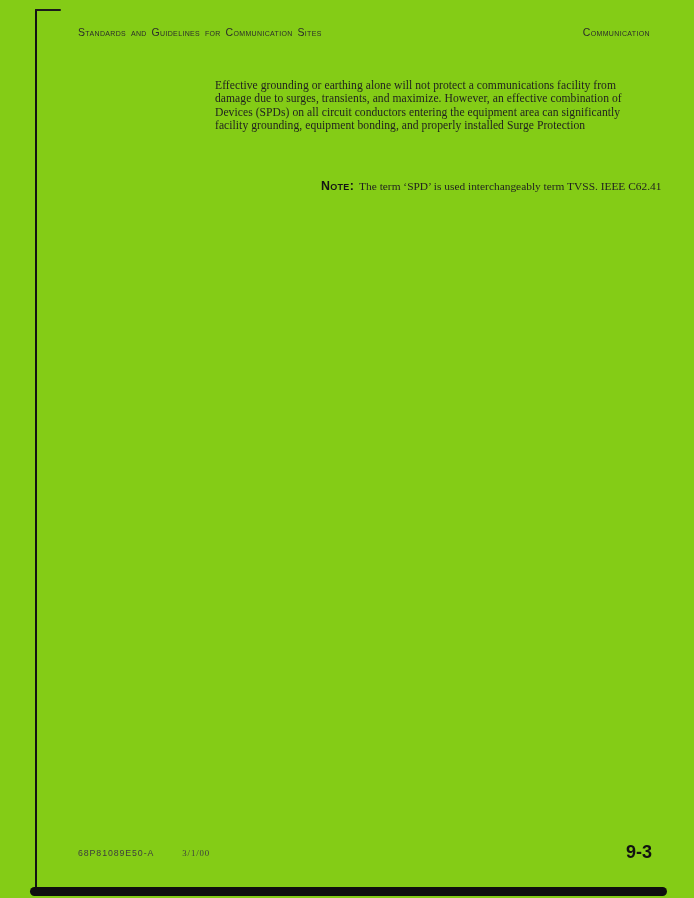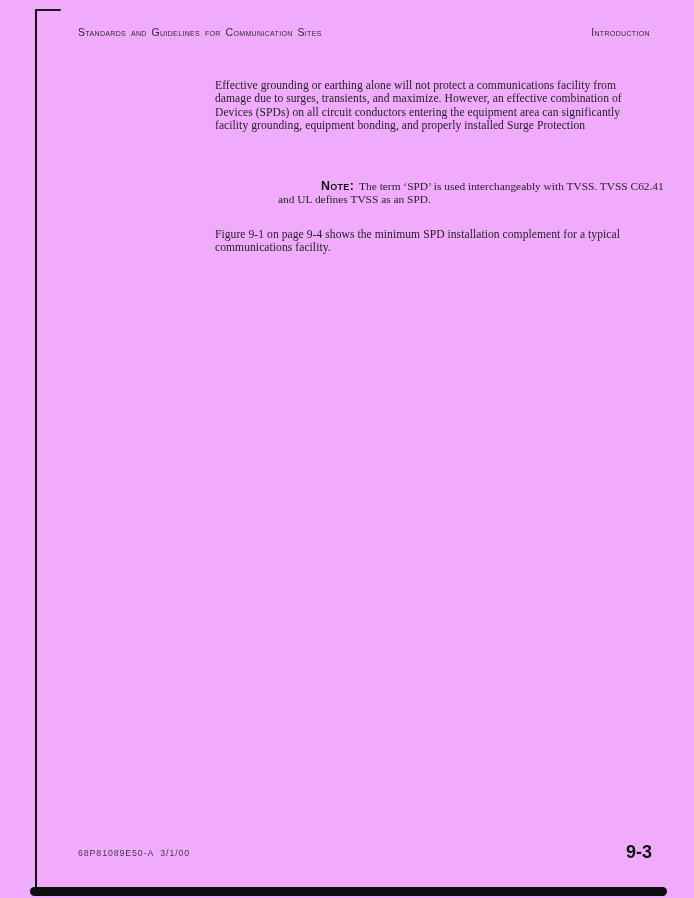--- a/index.html
+++ b/index.html
@@ -4,21 +4,21 @@
 <style>
   html, body {
     margin: 0;
     padding: 0;
     background: #ffffff;
   }
   .page {
     position: relative;
     width: 694px;
     height: 898px;
-    background: #f0abfc;
+    background: #84cc16;
     overflow: hidden;
     font-family: "Liberation Serif", "DejaVu Serif", serif;
     color: #1f1f1f;
   }
 
   
   .scan-edge-left {
     position: absolute;
     left: 35px;
     top: 9px;
@@ -99,21 +99,21 @@
   .footer-left {
     position: absolute;
     left: 78px;
     top: 848px;
     font-family: "Liberation Sans", "DejaVu Sans", sans-serif;
     font-size: 8.8px;
     letter-spacing: 0.9px;
     color: #3d3d3d;
     white-space: nowrap;
   }
-  .footer-date { margin-left: 6px; }
+  .footer-date { margin-left: 28px; font-family: Liberation Serif, serif; }
   .footer-page {
     position: absolute;
     right: 42px;
     top: 842px;
     font-family: "Liberation Sans", "DejaVu Sans", sans-serif;
     font-weight: bold;
     font-size: 18px;
     color: #111111;
   }
 </style>
@@ -121,40 +121,35 @@
 <body>
 
 <div class="page">
 
   <div class="scan-edge-left"></div>
   <div class="scan-edge-top-tick"></div>
   <div class="scan-edge-bottom"></div>
 
   <div class="running-header">
     <span>Standards and Guidelines for Communication Sites</span>
-    <span>Introduction</span>
+    <span>Communication</span>
   </div>
 
   <div class="paragraph paragraph-1">
     <div class="text-line">Effective grounding or earthing alone will not protect a communications facility from</div>
     <div class="text-line">damage due to surges, transients, and maximize. However, an effective combination of</div>
     <div class="text-line">Devices (SPDs) on all circuit conductors entering the equipment area can significantly</div>
     <div class="text-line">facility grounding, equipment bonding, and properly installed Surge Protection</div>
   </div>
 
   <div class="note-block">
     <div class="text-line">
-      <span class="note-label">Note:</span><span>The term ‘SPD’ is used interchangeably with TVSS. TVSS C62.41</span>
+      <span class="note-label">Note:</span><span>The term ‘SPD’ is used interchangeably term TVSS. IEEE C62.41</span>
     </div>
-    <div class="text-line">and UL defines TVSS as an SPD.</div>
   </div>
 
-  <div class="paragraph paragraph-2">
-    <div class="text-line">Figure 9-1 on page 9-4 shows the minimum SPD installation complement for a typical</div>
-    <div class="text-line">communications facility.</div>
-  </div>
 
   <div class="footer-left">
     <span>68P81089E50-A</span><span class="footer-date">3/1/00</span>
   </div>
   <div class="footer-page">9-3</div>
 
 </div>
 
 </body></html>

